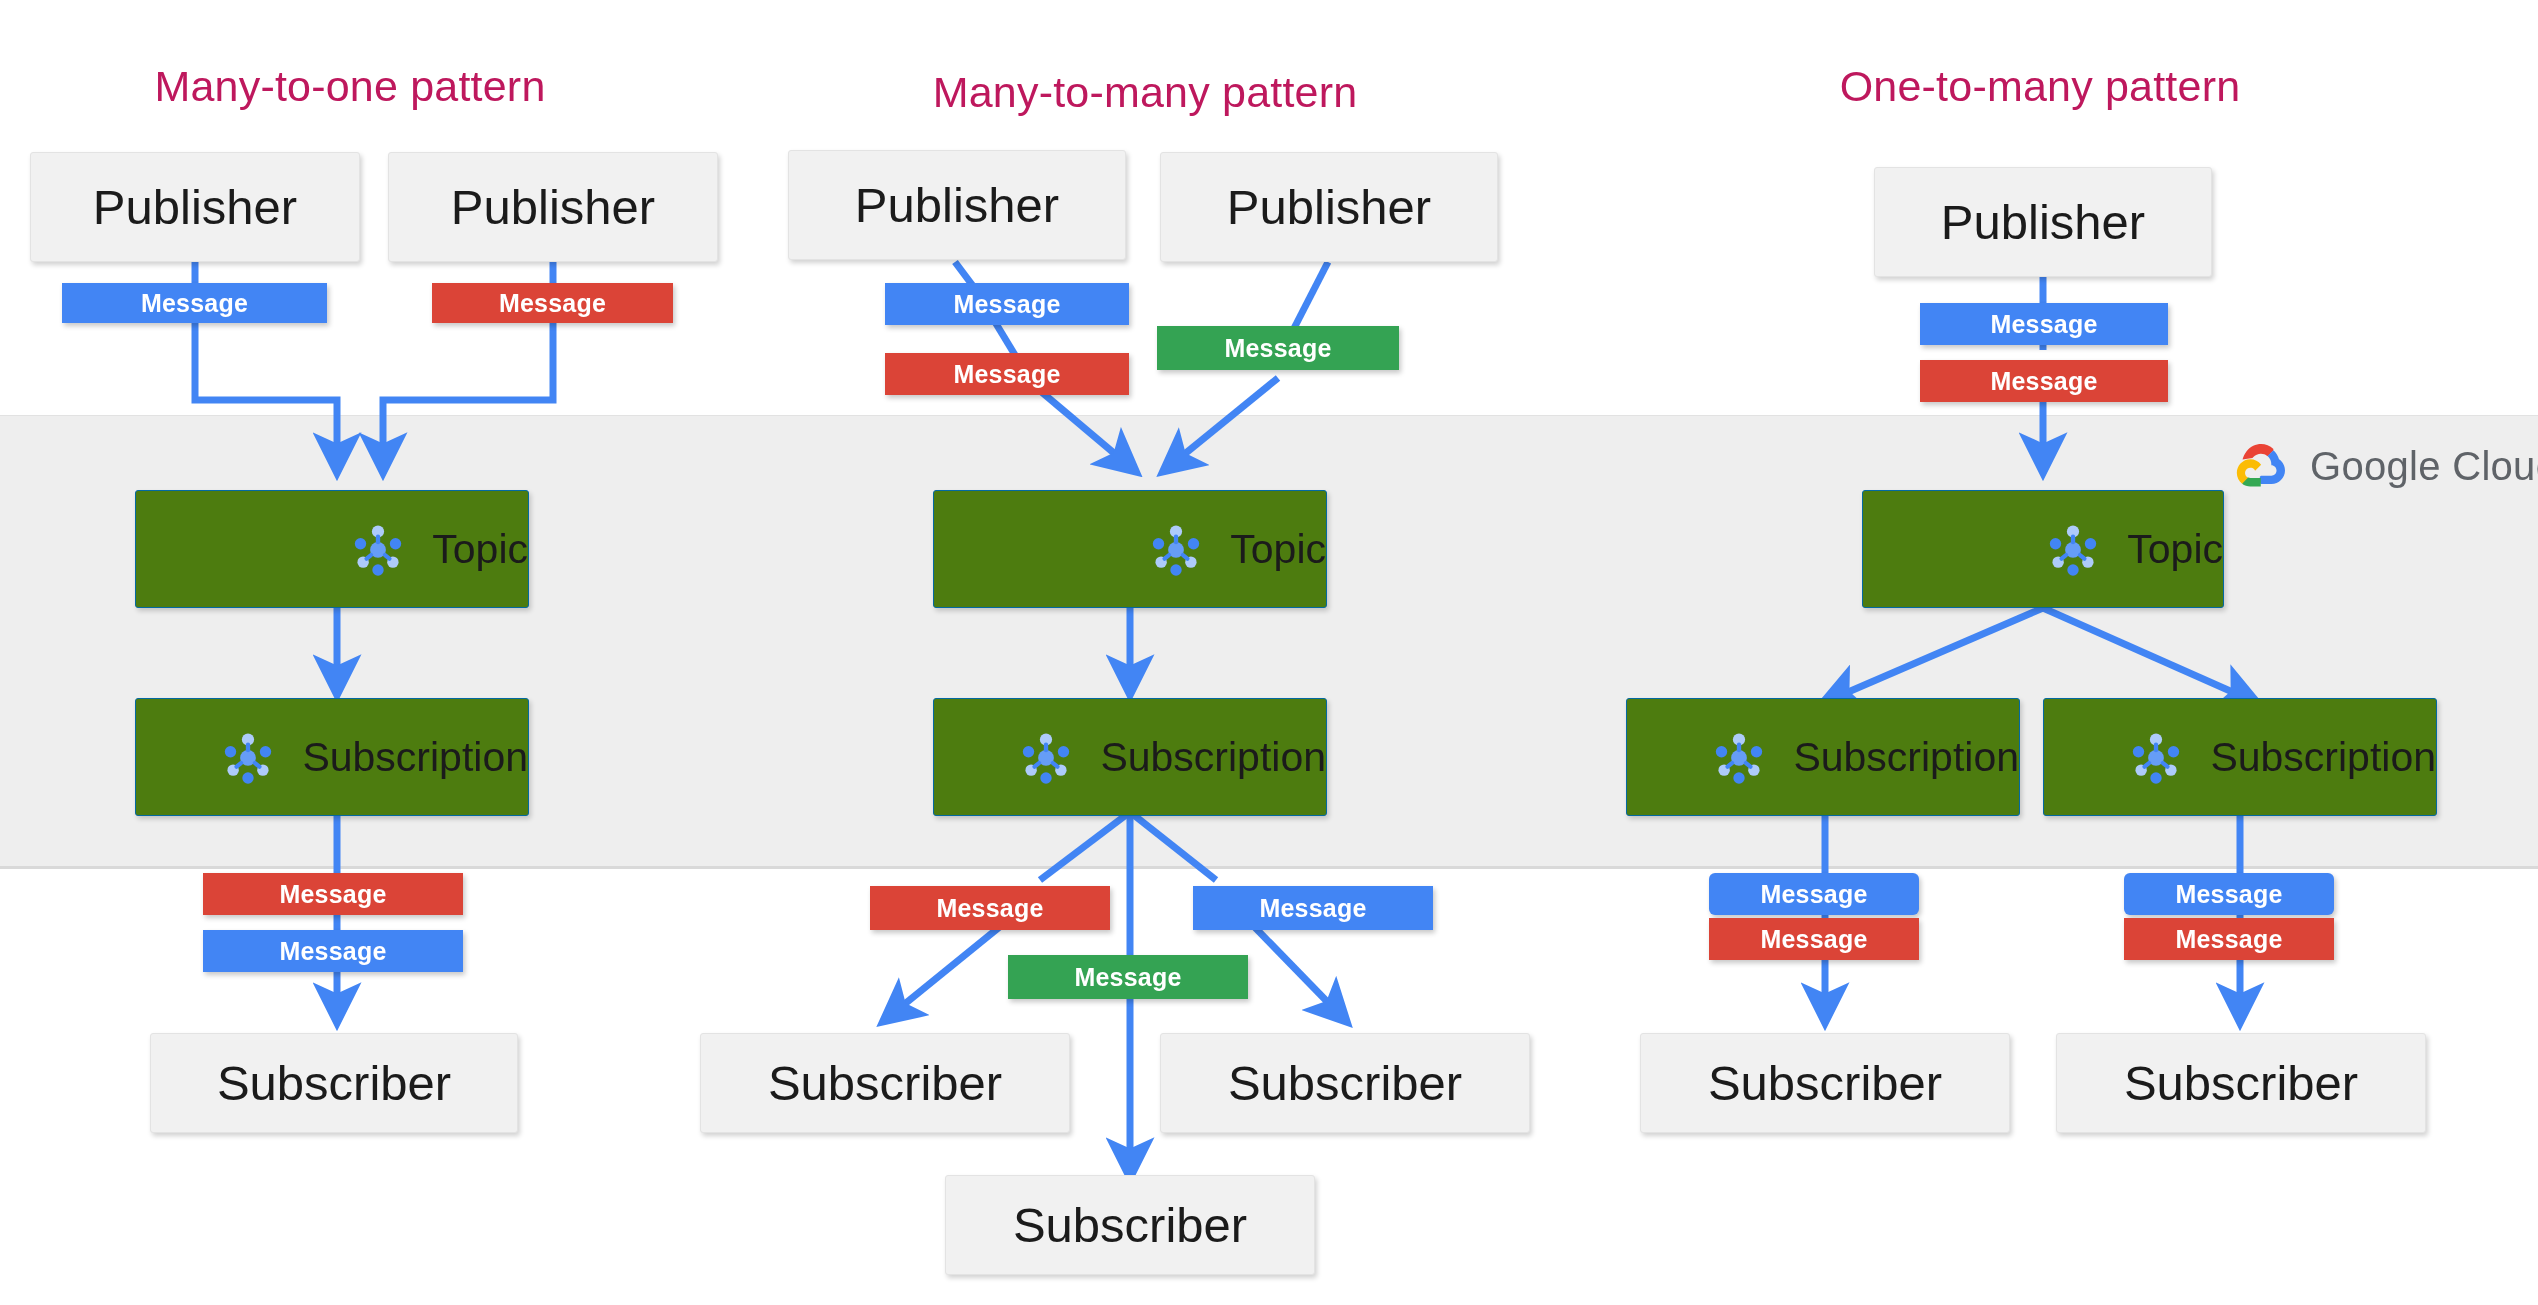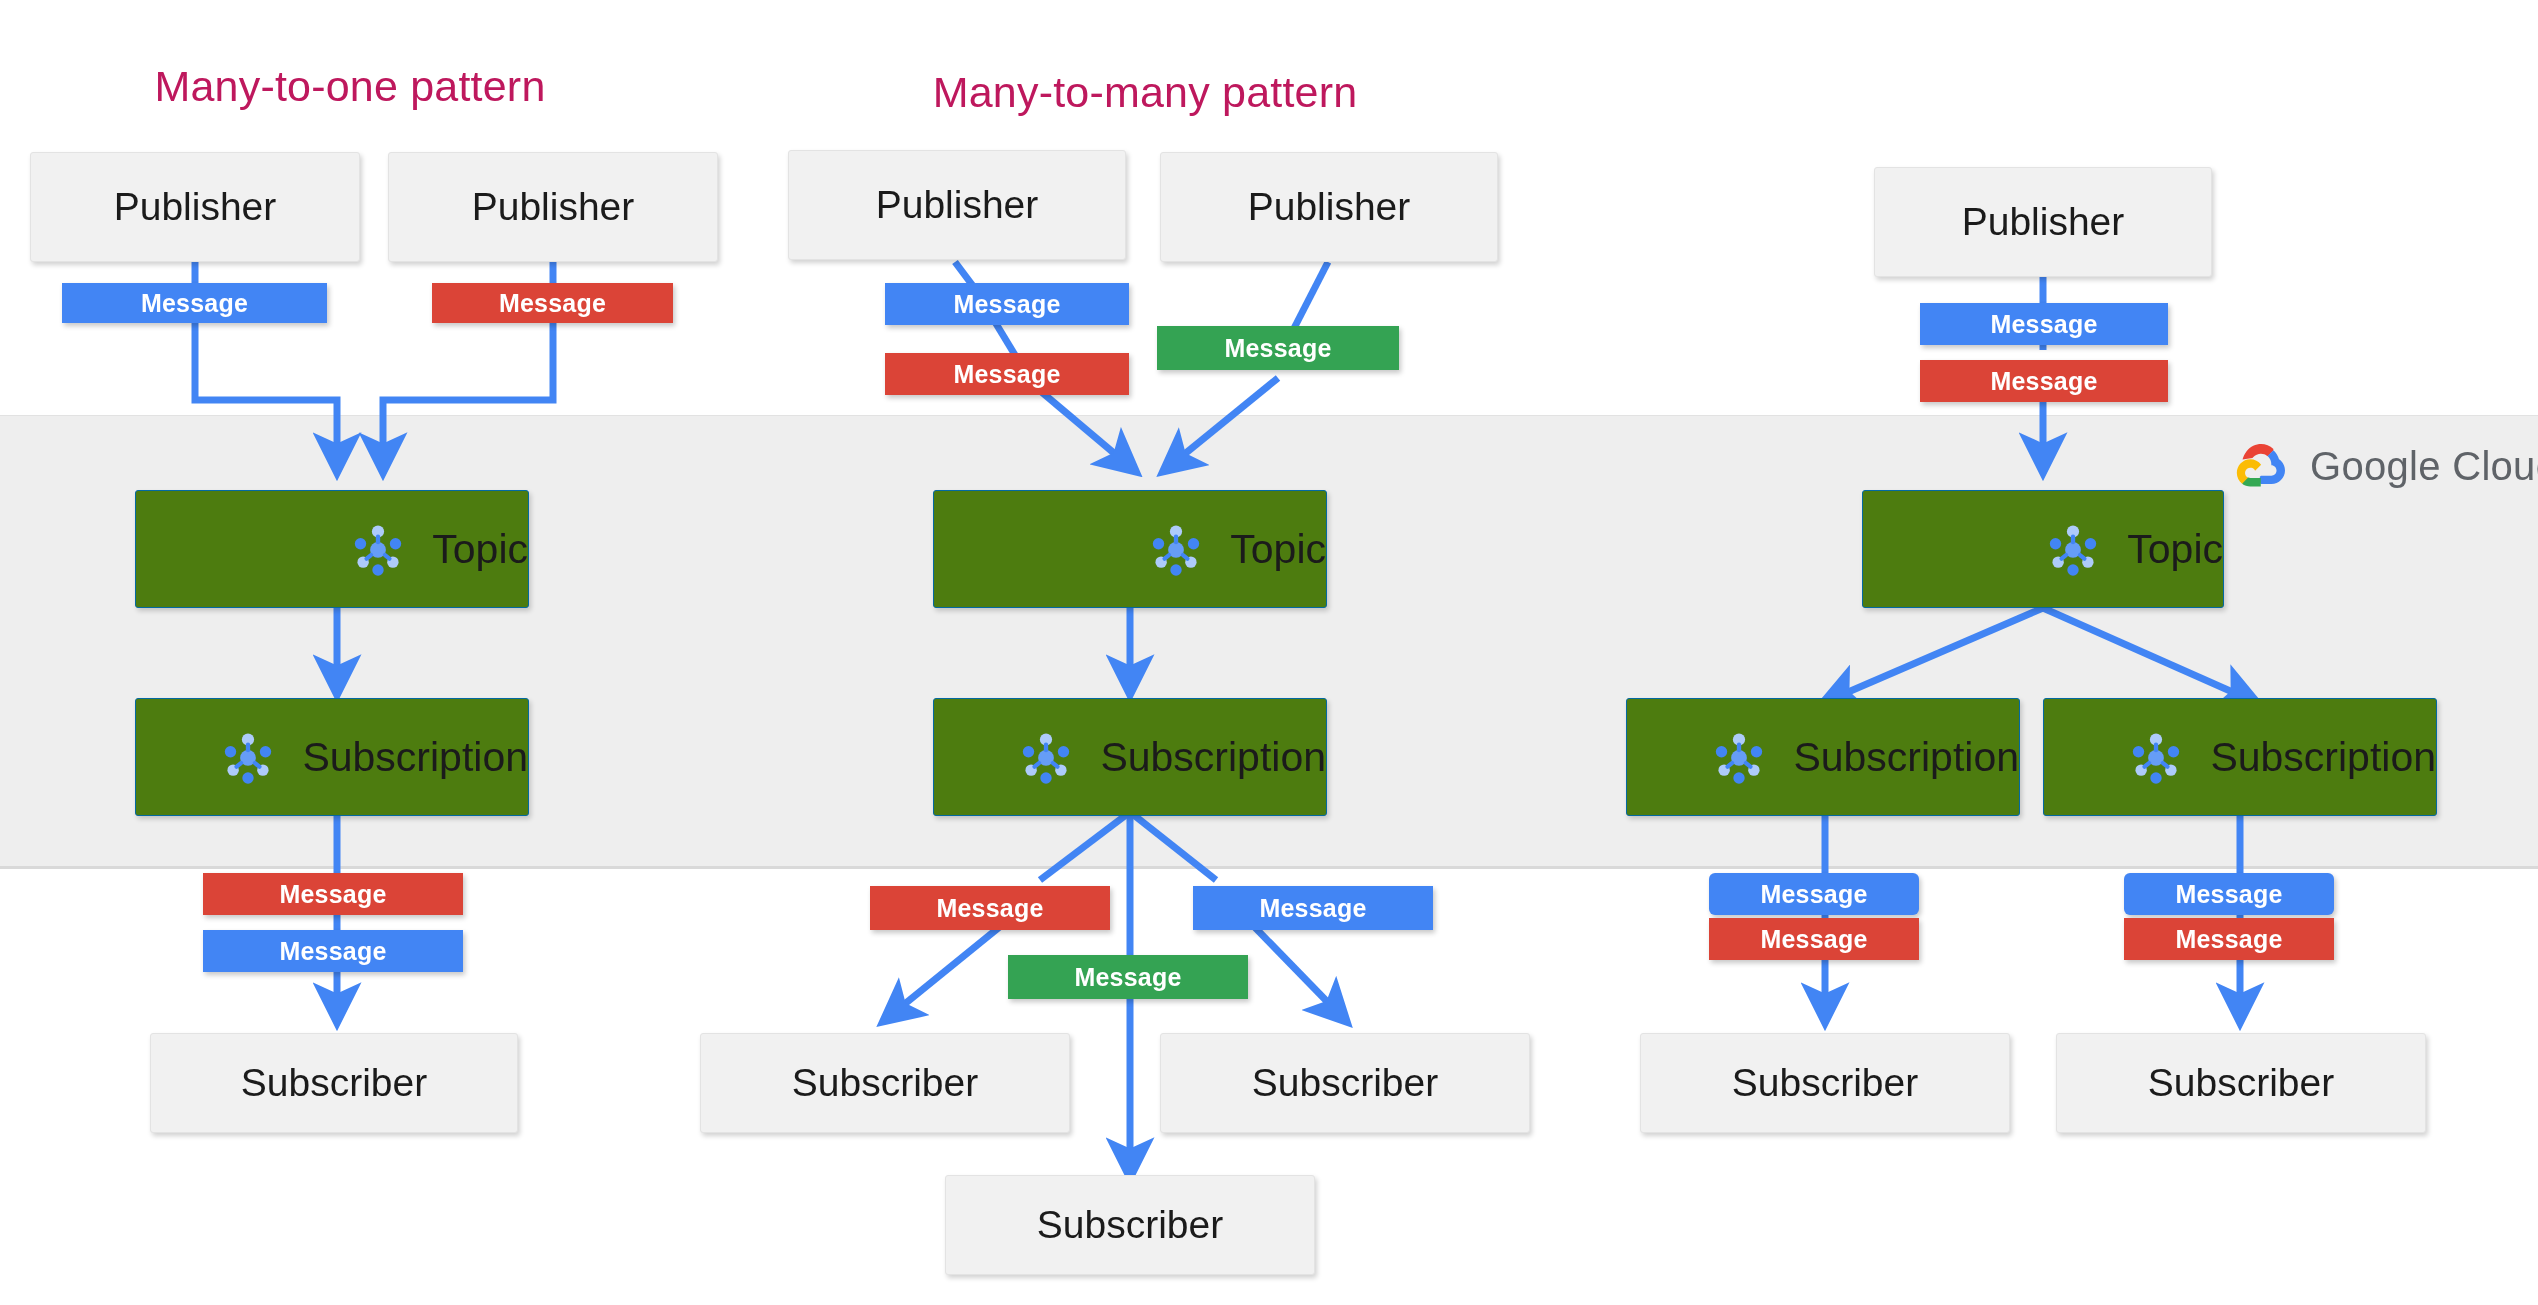--- a/index.html
+++ b/index.html
@@ -15,21 +15,21 @@
             pointer-events:none;overflow:visible;}
 
   .title{position:absolute;color:#be185d;font-size:43px;letter-spacing:.2px;
          white-space:nowrap;text-align:center;font-weight:400;}
 
   .node{position:absolute;box-sizing:border-box;display:flex;align-items:center;
         justify-content:center;border-radius:3px;white-space:nowrap;}
 
   .grey-node{background:#f1f1f1;border:1px solid #e3e3e3;
              box-shadow:2px 3px 5px rgba(0,0,0,.18);
-             color:#1b1b1b;font-size:39px;}
+             color:#1b1b1b;font-size:49px;}
 
   .white-node{background:#4d7c0f;border:1px solid #0369a1;
               box-shadow:2px 3px 5px rgba(0,0,0,.18);
               color:#1b1b1b;font-size:41px;
               justify-content:flex-end;padding-left:34px;gap:26px;}
 
   .msg{position:absolute;box-sizing:border-box;display:flex;align-items:center;
        justify-content:center;color:#fff;font-size:25px;font-weight:700;
        box-shadow:2px 3px 5px rgba(0,0,0,.22);letter-spacing:.2px;}
   .msg.blue{background:#4285f4;}
@@ -96,20 +96,21 @@
       <path d="M1825,955 L1825,1020" marker-end="url(#ah)"></path>
 
       <path d="M2240,812 L2240,875"></path>
       <path d="M2240,900 L2240,930"></path>
       <path d="M2240,955 L2240,1020" marker-end="url(#ah)"></path>
     </g>
   </svg>
 
   <div class="title" style="left:0px;top:62px;width:700px;">Many-to-one pattern</div>
   <div class="title" style="left:790px;top:68px;width:710px;">Many-to-many  pattern</div>
+  <div class="title" style="left:1730px;top:62px;width:620px;">One-to-many pattern</div>
 
   <div class="gclogo" style="left:2232px;top:440px;">
     <span style="display:block;">
       <svg width="58" height="48" viewBox="0 0 48 40" aria-hidden="true">
         <path d="M30.6 12.4l3.5-3.5.25-1.5C27.9 1.4 17.8 2.1 12 9.3c-1.6 2-2.8 4.5-3.4 7l1.3-.2 7-1.1.53-.55c3.1-3.4 8.3-3.9 11.9-1z" fill="#ea4335"></path>
         <path d="M39.1 16.2c-.8-3-2.45-5.7-4.75-7.75l-4.9 4.9c2.05 1.7 3.2 4.25 3.15 6.9v.87c2.4 0 4.35 1.95 4.35 4.35s-1.95 4.3-4.35 4.3h-8.7l-.85.9v5.2l.85.83h8.7c6.25.05 11.35-4.95 11.4-11.2.03-3.8-1.83-7.35-4.9-9.5z" fill="#4285f4"></path>
         <path d="M15.1 38.7h8.7v-7h-8.7c-.62 0-1.22-.13-1.78-.39l-1.23.38-3.52 3.5-.3 1.18c1.96 1.48 4.35 2.33 6.83 2.33z" fill="#34a853"></path>
         <path d="M15.1 16.1C8.85 16.15 3.8 21.25 3.85 27.5c.03 3.5 1.65 6.78 4.4 8.9l5.05-5.05c-2.2-1-3.17-3.58-2.18-5.77.99-2.19 3.57-3.16 5.76-2.17.97.44 1.74 1.21 2.18 2.17l5.05-5.05c-2.15-2.8-5.5-4.44-9.01-4.43z" fill="#fbbc05"></path>
       </svg>
     </span>

